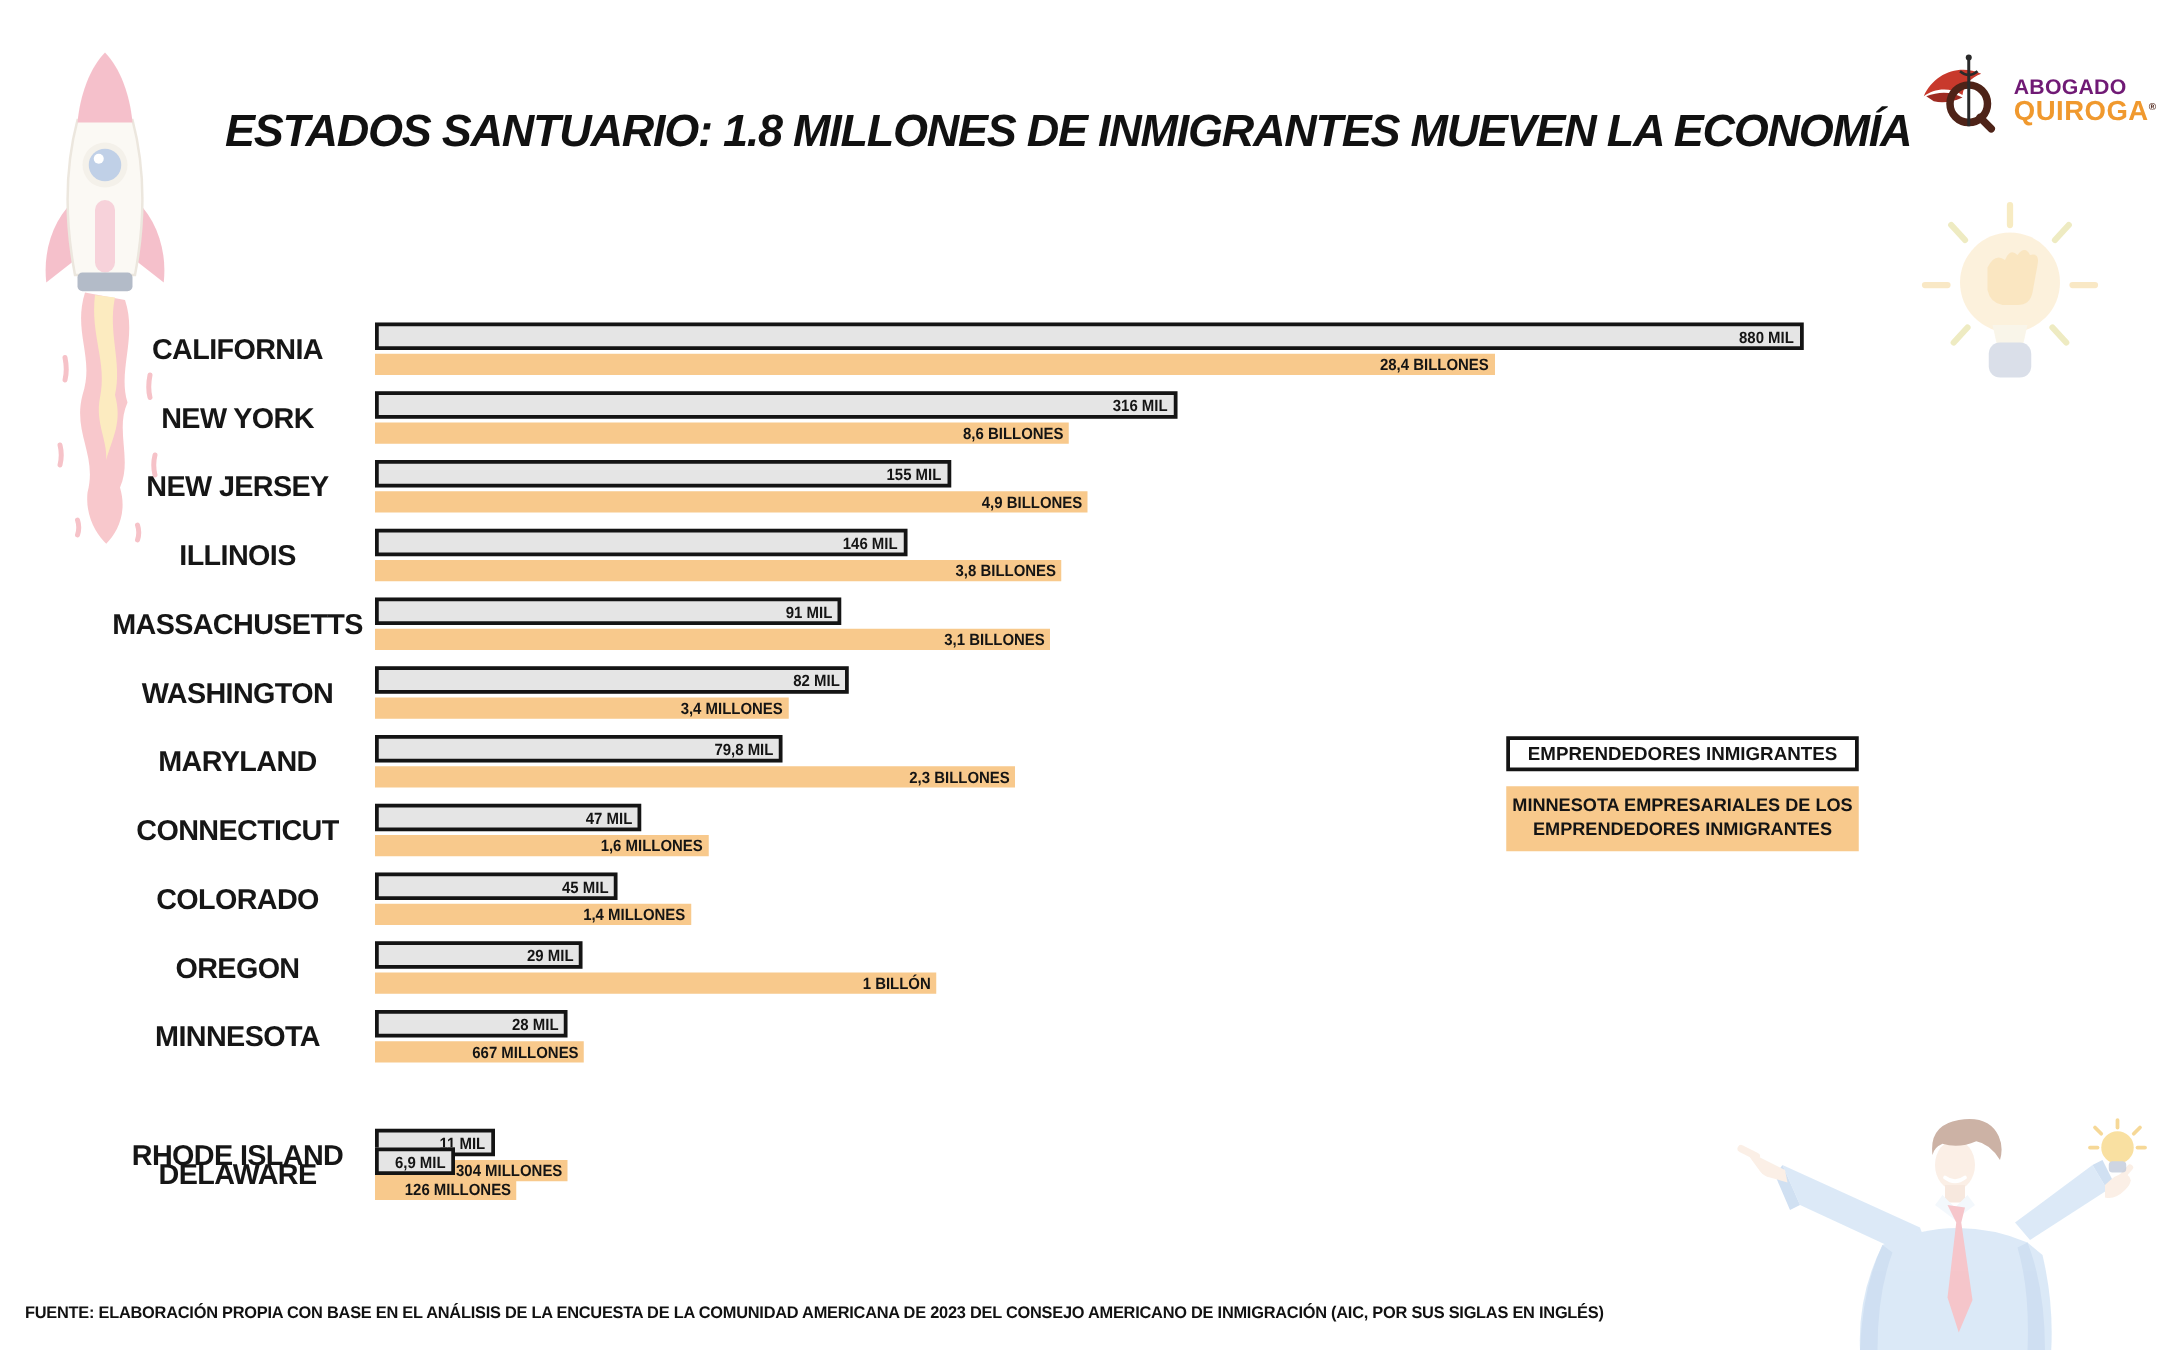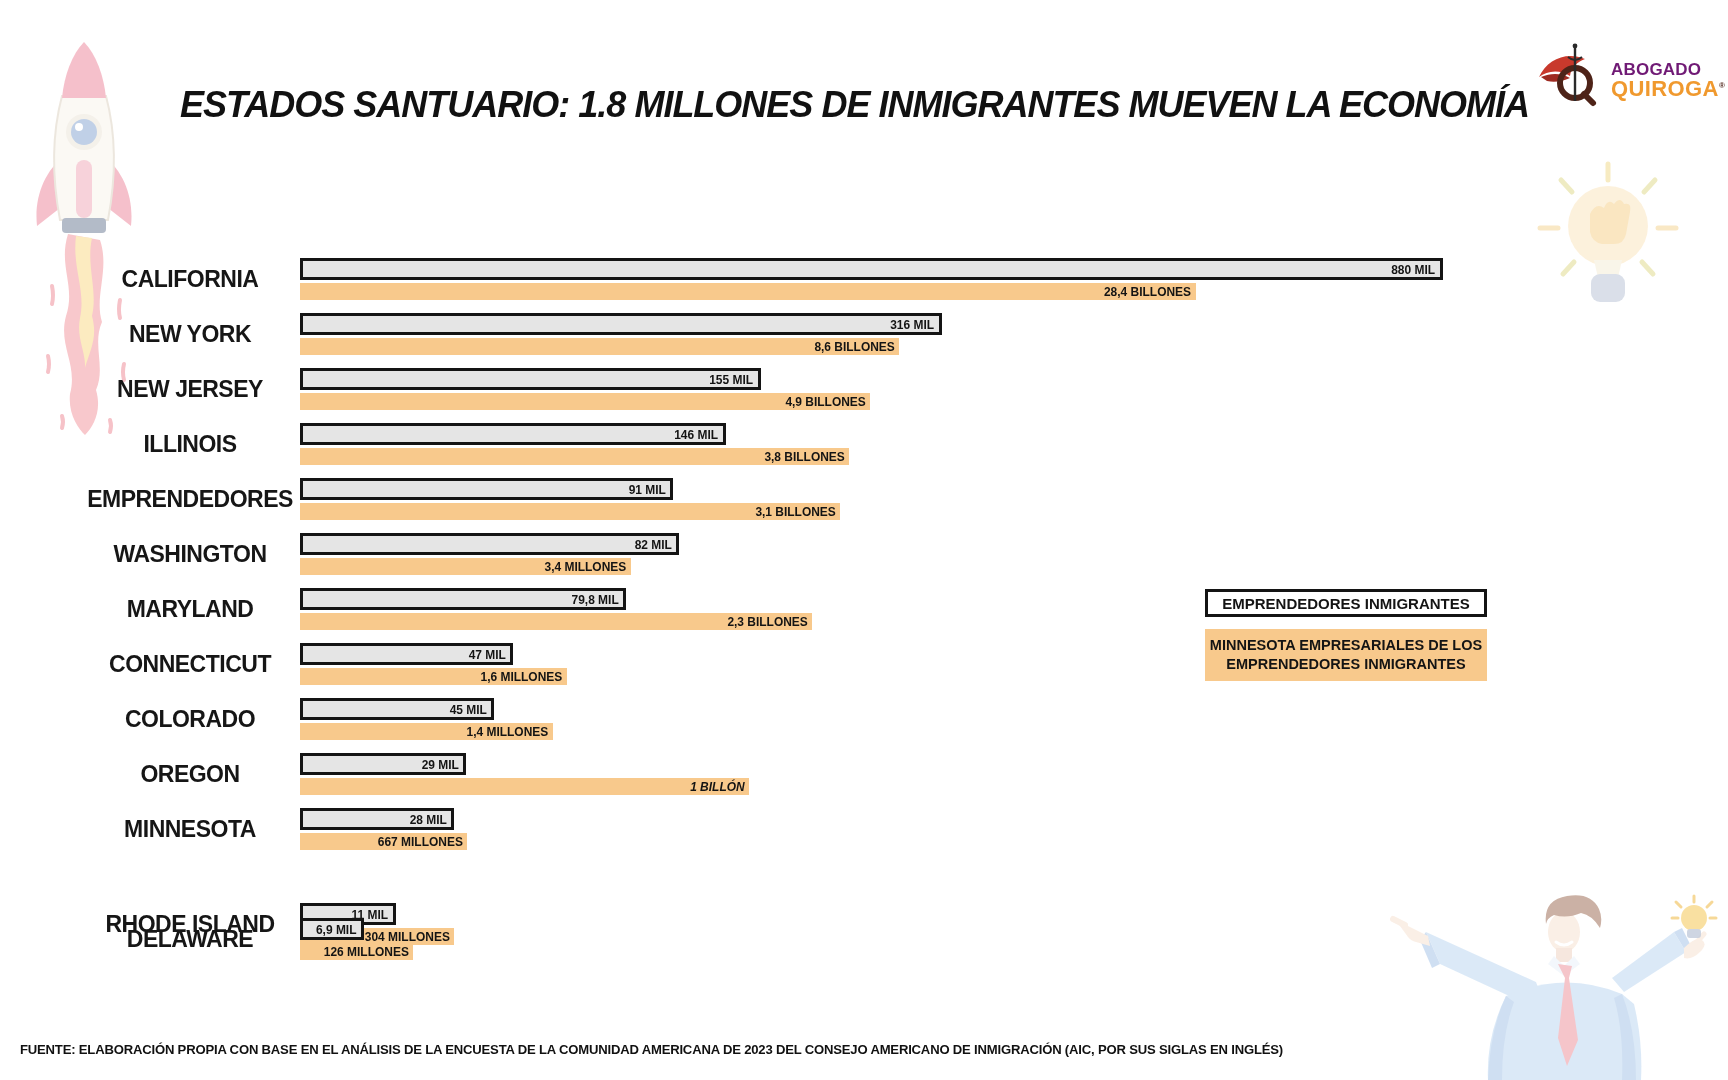--- a/index.html
+++ b/index.html
@@ -110,21 +110,21 @@
       </div>
       <div class="bar bar-orange" style="width: 896px;">
         <span class="bar-value">28,4 BILLONES</span>
       </div>
     </div>
     <div class="chart-row" style="top: 313px;">
       <div class="state-label">NEW YORK</div>
       <div class="bar bar-white" style="width: 636px;">
         <span class="bar-value">316 MIL</span>
       </div>
-      <div class="bar bar-orange" style="width: 599px;">
+      <div class="bar bar-orange" style="width: 555px;">
         <span class="bar-value">8,6  BILLONES</span>
       </div>
     </div>
     <div class="chart-row" style="top: 368px; padding-left: 44px;">
       <div class="state-label">NEW JERSEY</div>
       <div class="bar bar-white" style="width: 455px;">
         <span class="bar-value">155 MIL</span>
       </div>
       <div class="bar bar-orange" style="width: 570px;">
         <span class="bar-value">4,9  BILLONES</span>
@@ -133,21 +133,21 @@
     <div class="chart-row" style="top: 423px;">
       <div class="state-label">ILLINOIS</div>
       <div class="bar bar-white" style="width: 420px;">
         <span class="bar-value">146 MIL</span>
       </div>
       <div class="bar bar-orange" style="width: 549px;">
         <span class="bar-value">3,8  BILLONES</span>
       </div>
     </div>
     <div class="chart-row" style="top: 478px;">
-      <div class="state-label">EMPRENDEDORES</div>
+      <div class="state-label">MASSACHUSETTS</div>
       <div class="bar bar-white" style="width: 367px;">
         <span class="bar-value">91 MIL</span>
       </div>
       <div class="bar bar-orange" style="width: 540px;">
         <span class="bar-value">3,1  BILLONES</span>
       </div>
     </div>
     <div class="chart-row" style="top: 533px;">
       <div class="state-label">WASHINGTON</div>
       <div class="bar bar-white" style="width: 333px; padding-left: 40px;">
@@ -182,21 +182,21 @@
       </div>
       <div class="bar bar-orange" style="width: 253px;">
         <span class="bar-value">1,4 MILLONES</span>
       </div>
     </div>
     <div class="chart-row" style="top: 753px;">
       <div class="state-label">OREGON</div>
       <div class="bar bar-white" style="width: 160px;">
         <span class="bar-value">29 MIL</span>
       </div>
-      <div class="bar bar-orange" style="width: 449px; font-style: italic;">
+      <div class="bar bar-orange" style="width: 449px;">
         <span class="bar-value">1  BILLÓN</span>
       </div>
     </div>
     <div class="chart-row" style="top: 808px;">
       <div class="state-label">MINNESOTA</div>
       <div class="bar bar-white" style="width: 148px;">
         <span class="bar-value">28 MIL</span>
       </div>
       <div class="bar bar-orange" style="width: 167px;">
         <span class="bar-value">667 MILLONES</span>

